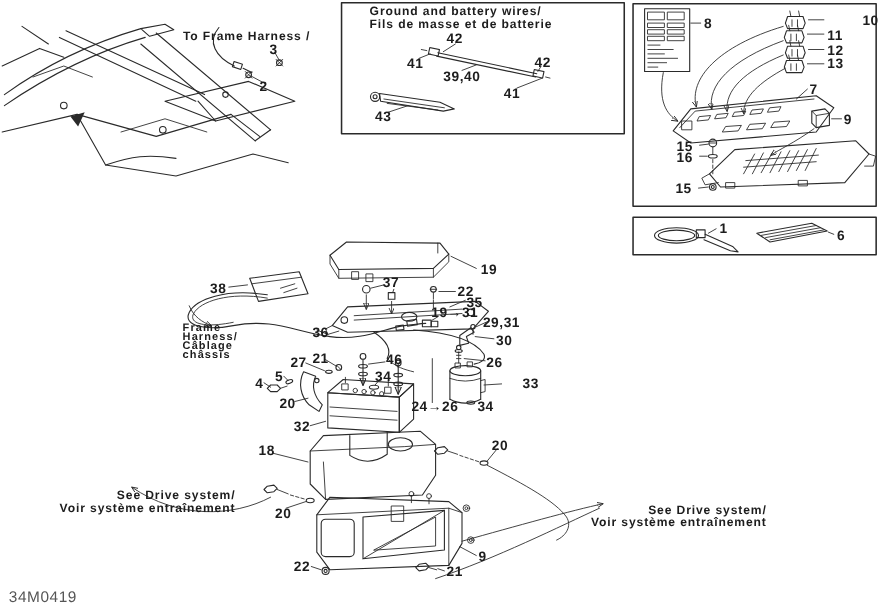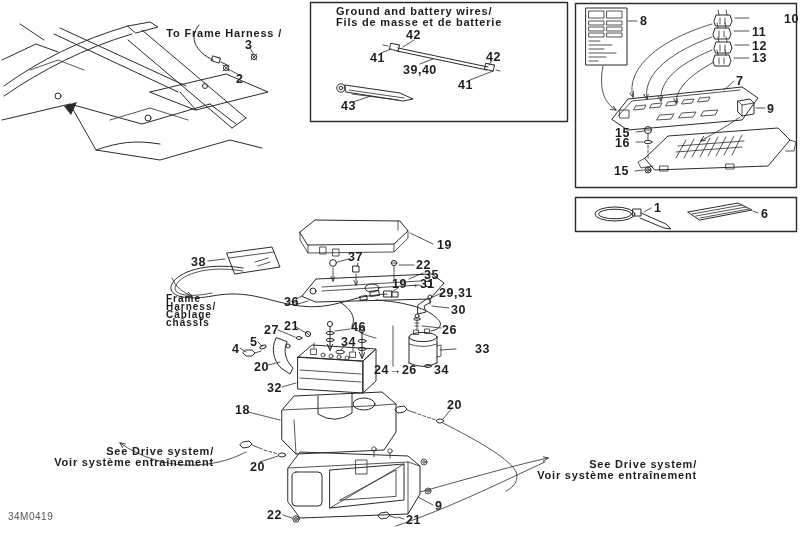--- a/index.html
+++ b/index.html
@@ -22,21 +22,21 @@
   .hdr{
     position:absolute;font-weight:bold;font-size:11px;color:#1d1d1d;
     letter-spacing:.8px;line-height:11px;white-space:nowrap;
   }
   .center{text-align:right;margin-top:26px;}
   .note4{
     position:absolute;font-weight:bold;font-size:10px;color:#1d1d1d;
     letter-spacing:1px;line-height:8px;white-space:nowrap;
   }
   .code{
-    position:absolute;left:8px;top:511px;font-size:10px;color:#555;
+    position:absolute;left:8px;top:534px;font-size:14px;color:#555;
     letter-spacing:.5px;
   }
   .hdr div,.note4 div{white-space:nowrap;}
 </style>
 </head>
 <body>
 
 <svg id="art" width="800" height="552" viewBox="0 0 800 552">
   <defs>
     <marker id="ah" markerWidth="9" markerHeight="8" refX="6.5" refY="3" orient="auto">

